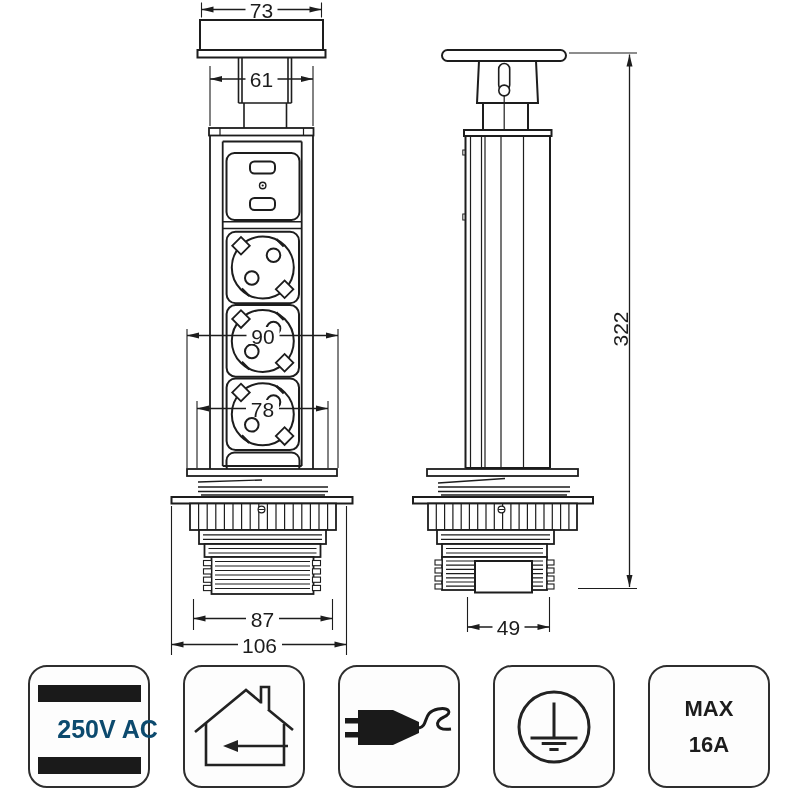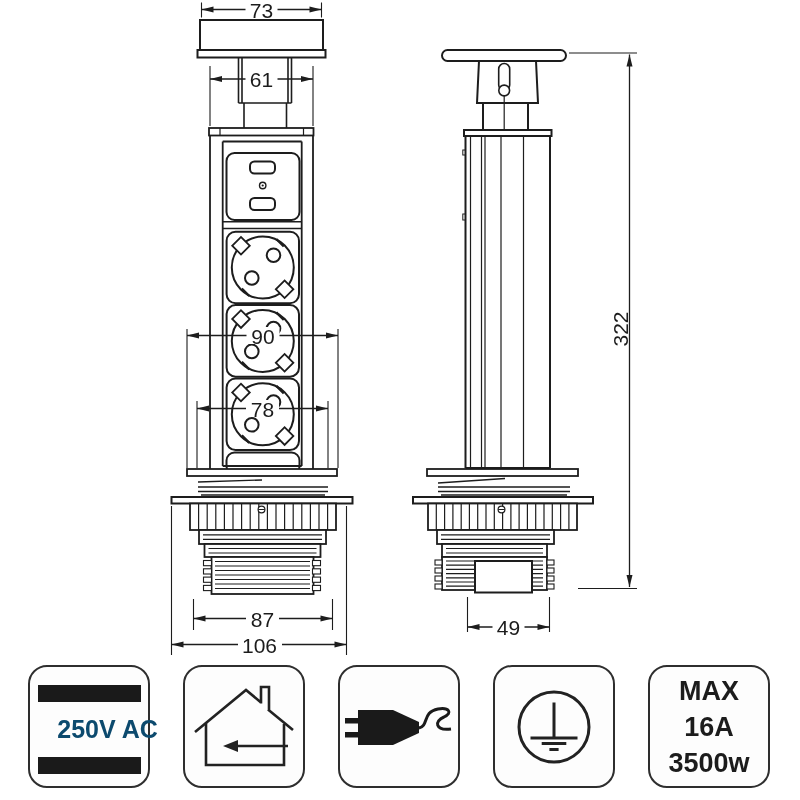--- a/index.html
+++ b/index.html
@@ -15,21 +15,21 @@
   }
   .badge{
     width:122px;height:123px;box-sizing:border-box;background:#fdfdfd;
     border:2.6px solid #2e2e2e;border-radius:19px;
     display:flex;flex-direction:column;align-items:center;justify-content:center;
   }
   .badge-voltage{justify-content:space-between;padding:18px 0 12px 0;}
   .vbar{width:103px;height:17px;background:#1a1a1a;}
   .vtext{font-size:25px;font-weight:700;line-height:1;color:#0c4a6e;white-space:nowrap;margin-left:37px;}
   .len-label{font-size:36px;font-weight:600;line-height:1;margin-top:4px;color:#1c1c1c;}
-  .mx-line{font-size:27px;font-weight:600;line-height:36px;color:#1c1c1c;white-space:nowrap;}
+  .mx-line{font-size:22px;font-weight:600;line-height:36px;color:#1c1c1c;white-space:nowrap;}
 </style>
 </head>
 <body>
 
 <svg class="drawing" width="800" height="660" viewBox="0 0 800 660">
   <defs>
     <marker id="arr" markerUnits="userSpaceOnUse" markerWidth="13" markerHeight="8" viewBox="0 0 13 8" refX="12.5" refY="4" orient="auto-start-reverse">
       <path d="M0.5,1 L12.5,4 L0.5,7 Z" fill="#1d1d1d"></path>
     </marker>
     <g id="socket" stroke="#1d1d1d" fill="none">
@@ -221,16 +221,15 @@
   <div class="badge">
     <svg width="104" height="104" viewBox="0 0 104 104" fill="none" stroke="#222222" stroke-width="3">
       <circle cx="52" cy="52" r="35"></circle>
       <path d="M52 27.5 V63 M28.5 63 H75.5 M39.7 68.5 H64.3 M47.4 74.5 H56.6"></path>
     </svg>
   </div>
 
   <div class="badge">
     <div class="mx-line">MAX</div>
     <div class="mx-line">16A</div>
-    <div class="mx-line">3500w</div>
   </div>
 
 </div>
 
 </body></html>

